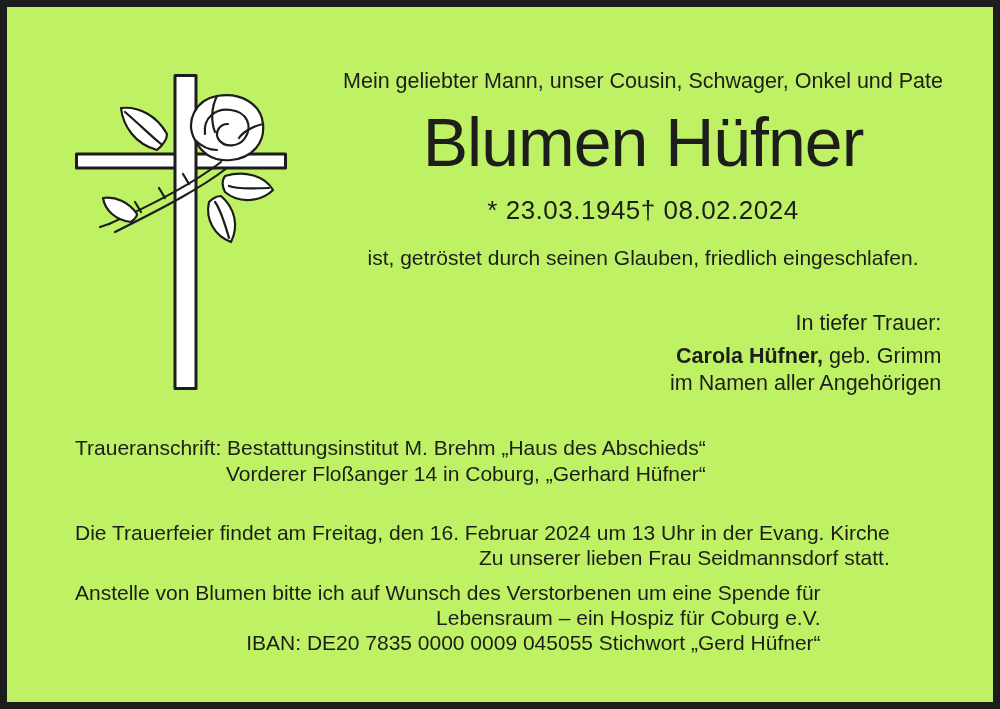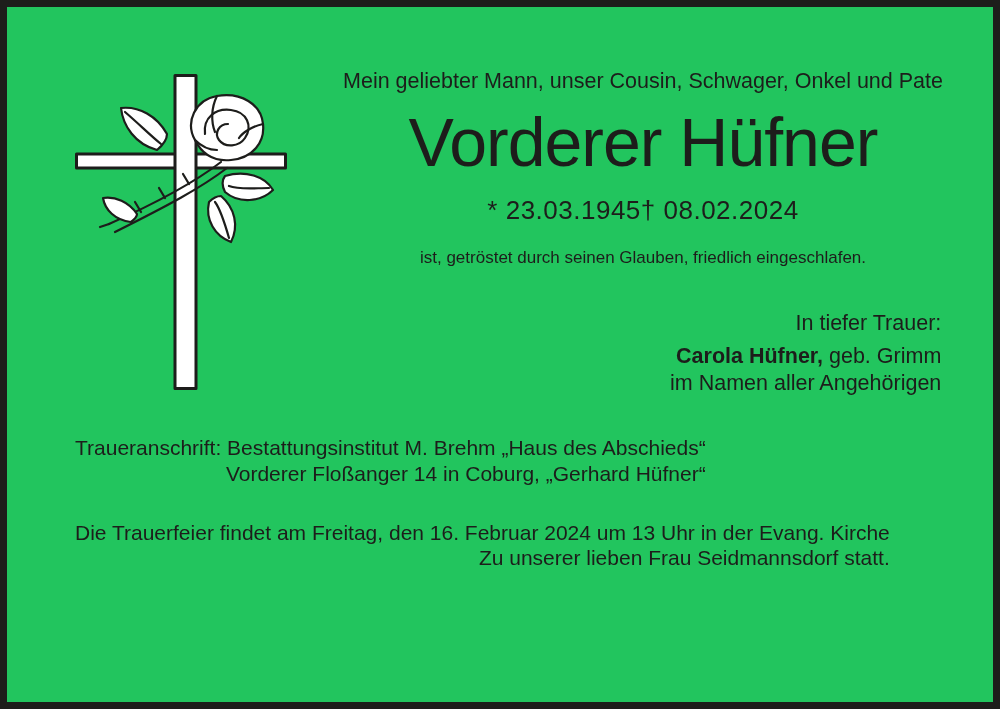--- a/index.html
+++ b/index.html
@@ -1,31 +1,31 @@
 <!DOCTYPE html>
 <html><head>
 <meta charset="utf-8">
 <style>
   html,body{margin:0;padding:0;background:#fff;}
   .sheet{
     position:relative;
     width:1000px;height:709px;
     box-sizing:border-box;
     border:7px solid #1d1d1b;
-    background:#22c55e;
+    background:#bef264;
     font-family:"Liberation Sans", sans-serif;
     color:#1d1d1b;
     overflow:hidden;
   }
   .abs{position:absolute;}
   .headerblock{left:292px;width:688px;text-align:center;}
   .intro{top:61px;font-size:21.5px;line-height:26px;}
   .name{top:100px;font-size:68px;line-height:1.05;letter-spacing:-1px;font-weight:400;}
   .dates{top:190px;display:flex;justify-content:center;font-size:26px;line-height:1;letter-spacing:0.5px;}
-  .closing{top:238px;font-size:17px;line-height:26px;}
+  .closing{top:238px;font-size:21px;line-height:26px;}
   .mourners{left:663px;top:303px;font-size:21.5px;line-height:27px;text-align:right;}
   .mourners .heading{margin:0 0 6px 0;}
   .mourners .bold{font-weight:700;}
   .block{left:68px;font-size:21px;text-align:right;}
   .address{top:428px;line-height:26px;}
   .service{top:513px;line-height:25px;}
   .donation{top:573px;line-height:25px;}
   .illustration{left:68px;top:67px;width:212px;height:316px;}
   p{margin:0;}
 </style>
@@ -63,21 +63,21 @@
         <path d="M146,122 C160,134 164,152 156,168 C140,162 130,146 134,128 C138,124 142,122 146,122 Z" fill="#ffffff"></path>
         <path d="M154,164 C150,150 146,136 140,128"></path>
 
         <path d="M62,140 C54,128 40,122 28,124 C30,136 40,146 56,148 C60,145 62,142 62,140 Z" fill="#ffffff"></path>
       </g>
     </g>
   </svg>
 
   <div class="abs headerblock intro">Mein geliebter Mann, unser Cousin, Schwager, Onkel und Pate</div>
 
-  <div class="abs headerblock name">Vorderer Hüfner</div>
+  <div class="abs headerblock name">Blumen Hüfner</div>
 
   <div class="abs headerblock dates">
     <span>* 23.03.1945</span>
     <span>† 08.02.2024</span>
   </div>
 
   <div class="abs headerblock closing">ist, getröstet durch seinen Glauben, friedlich eingeschlafen.</div>
 
   <div class="abs mourners">
     <p class="heading">In tiefer Trauer:</p>
@@ -88,14 +88,19 @@
   <div class="abs block address">
     <p>Traueranschrift: Bestattungsinstitut M. Brehm „Haus des Abschieds“</p>
     <p>Vorderer Floßanger 14 in Coburg, „Gerhard Hüfner“</p>
   </div>
 
   <div class="abs block service">
     <p>Die Trauerfeier findet am Freitag, den 16. Februar 2024 um 13 Uhr in der Evang. Kirche</p>
     <p>Zu unserer lieben Frau Seidmannsdorf statt.</p>
   </div>
 
+  <div class="abs block donation">
+    <p>Anstelle von Blumen bitte ich auf Wunsch des Verstorbenen um eine Spende für</p>
+    <p>Lebensraum – ein Hospiz für Coburg e.V.</p>
+    <p>IBAN: DE20 7835 0000 0009 045055 Stichwort „Gerd Hüfner“</p>
+  </div>
 
 </div>
 
 </body></html>

